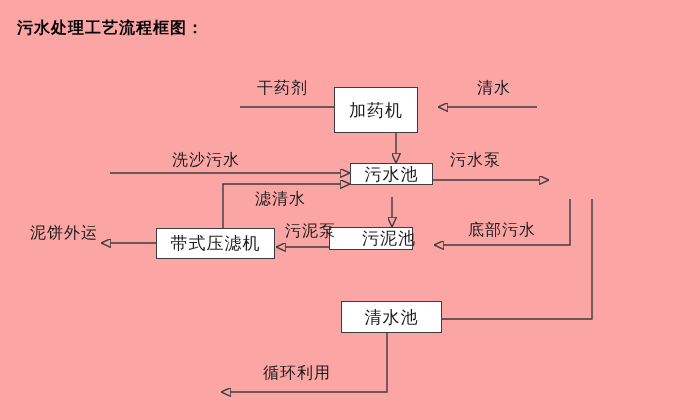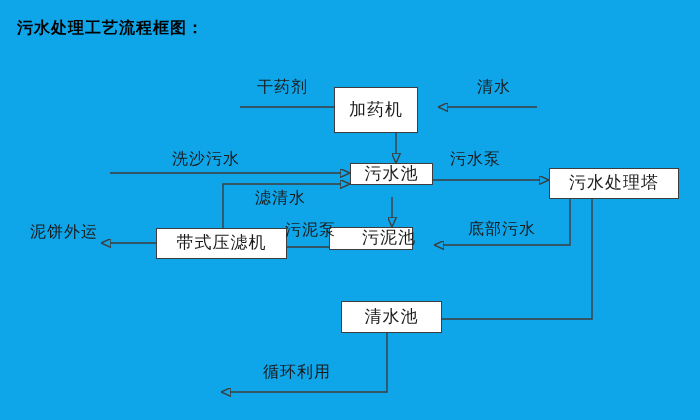--- a/index.html
+++ b/index.html
@@ -1,18 +1,18 @@
 <!DOCTYPE html>
 <html><head>
 <meta charset="utf-8">
 <style>
   html,body{margin:0;padding:0;background:#ffffff;}
   .canvas{
-    position:relative;width:700px;height:420px;background:#0ea5e9;
-    font-family:Liberation Mono, monospace;
+    position:relative;width:700px;height:420px;background:#fca5a5;
+    font-family:Liberation Sans, sans-serif;
     color:#111111;overflow:hidden;
   }
   .title{
     position:absolute;left:17px;top:18px;
     font-size:16px;font-weight:bold;letter-spacing:1px;color:#000000;
   }
   .wires{position:absolute;left:0;top:0;width:700px;height:420px;}
   .wires path{fill:none;stroke:#3d3d3d;stroke-width:1.4;}
   .node{
     position:absolute;box-sizing:border-box;
@@ -22,21 +22,21 @@
     letter-spacing:1px;
   }
   .lbl{
     position:absolute;font-size:16px;line-height:1;white-space:nowrap;
     color:#1a1a1a;letter-spacing:1px;
   }
   
   .n-dosing{left:334px;top:87px;width:84px;height:46px;}
   .n-sewage{left:350px;top:163px;width:83px;height:22px;}
   .n-tower{left:549px;top:168px;width:130px;height:31px;}
-  .n-belt{left:156px;top:228px;width:131px;height:31px;}
+  .n-belt{left:156px;top:228px;width:119px;height:31px;}
   .n-sludge{left:329px;top:227px;width:84px;height:23px;padding-left:36px;}
   .n-clean{left:341px;top:301px;width:101px;height:32px;}
   
   .l-dry{left:257px;top:80px;}
   .l-cw{left:477px;top:80px;}
   .l-sand{left:172px;top:152px;}
   .l-filt{left:255px;top:191px;}
   .l-spump{left:450px;top:152px;}
   .l-slpump{left:285px;top:223px;}
   .l-bottom{left:468px;top:222px;}
@@ -65,21 +65,20 @@
     <path d="M392,197 L392,218" marker-end="url(#arrow)"></path>
     <path d="M349,247 L285,247" marker-end="url(#arrow)"></path>
     <path d="M570,199 L570,245 L443,245" marker-end="url(#arrow)"></path>
     <path d="M156,243 L110,243" marker-end="url(#arrow)"></path>
     <path d="M592,199 L592,319 L440,319" marker-end="url(#arrow)"></path>
     <path d="M387,333 L387,392 L230,392" marker-end="url(#arrow)"></path>
   </svg>
 
   <div class="node n-dosing">加药机</div>
   <div class="node n-sewage">污水池</div>
-  <div class="node n-tower">污水处理塔</div>
   <div class="node n-belt">带式压滤机</div>
   <div class="node n-sludge">污泥池</div>
   <div class="node n-clean">清水池</div>
 
   <div class="lbl l-dry">干药剂</div>
   <div class="lbl l-cw">清水</div>
   <div class="lbl l-sand">洗沙污水</div>
   <div class="lbl l-filt">滤清水</div>
   <div class="lbl l-spump">污水泵</div>
   <div class="lbl l-slpump">污泥泵</div>

